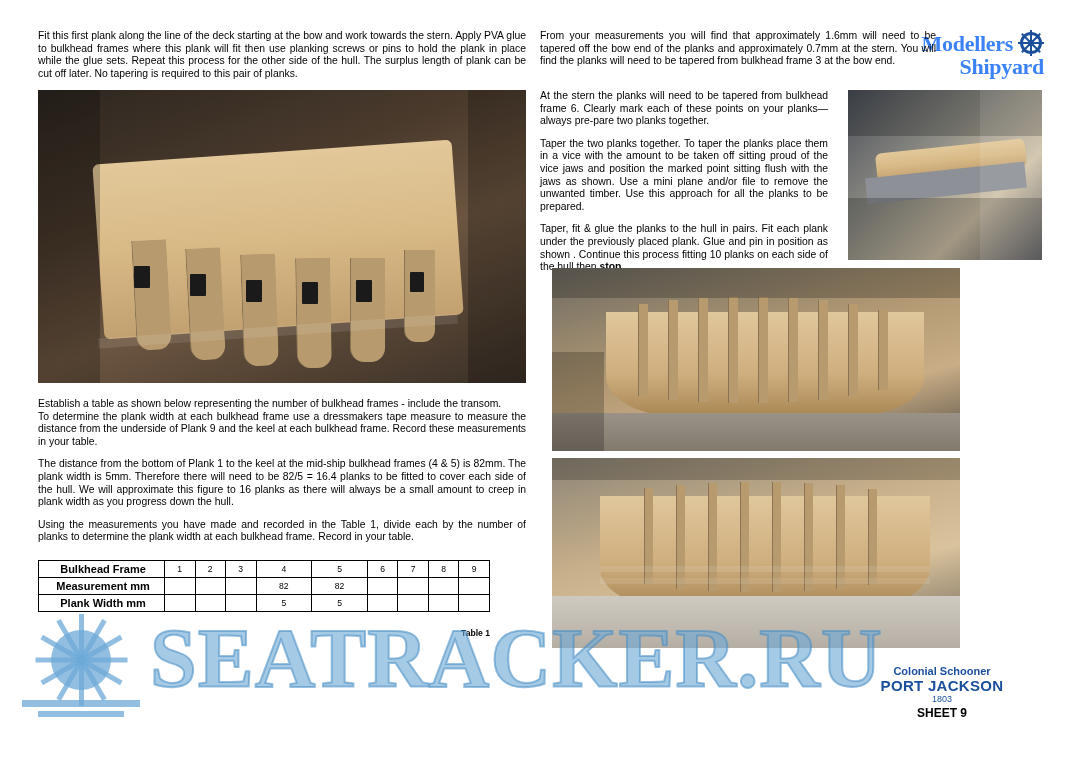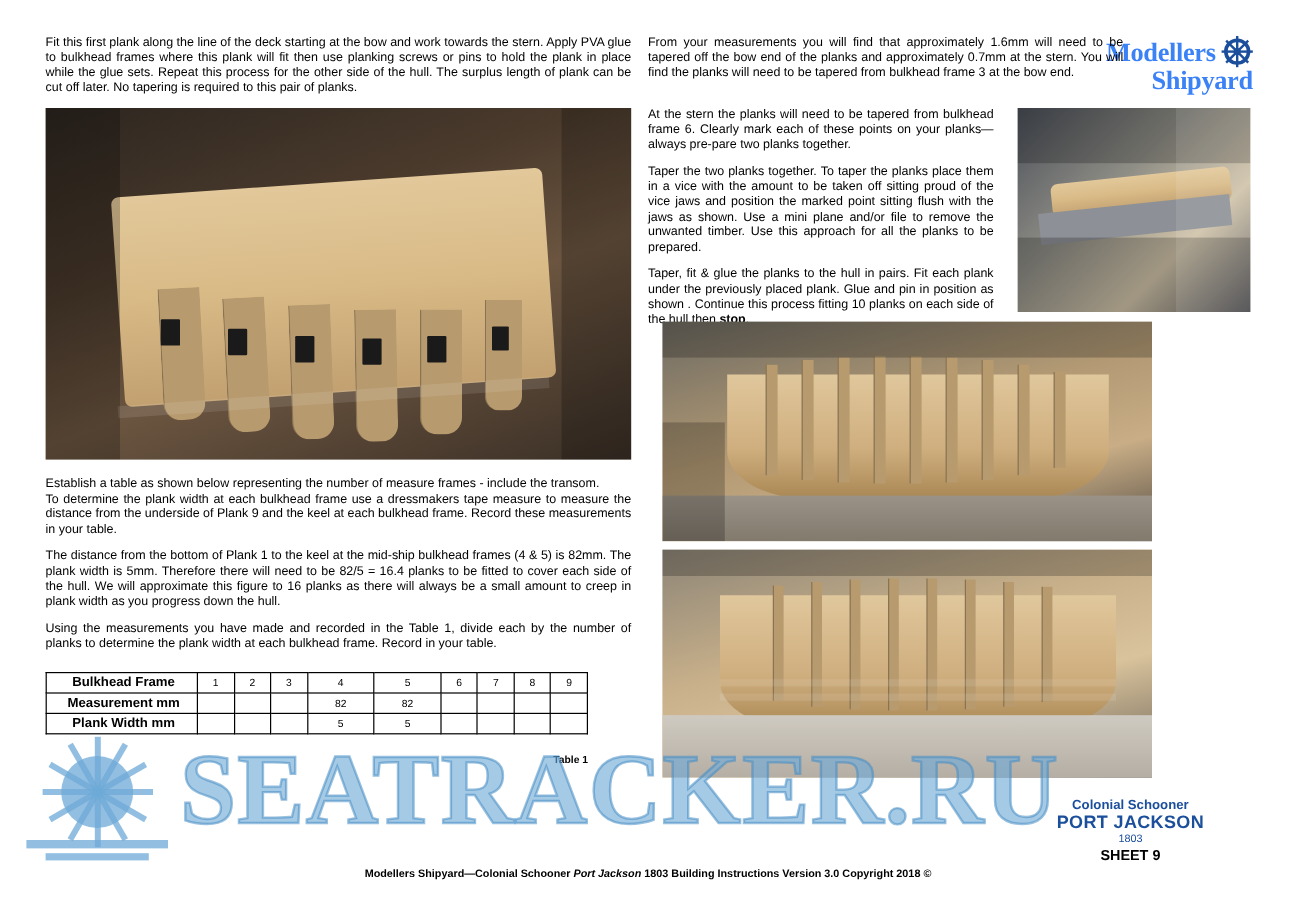--- a/index.html
+++ b/index.html
@@ -311,21 +311,21 @@
       <div class="clip" style="left:264px; top:192px; width:16px; height:22px;"></div>
       <div class="clip" style="left:318px; top:190px; width:16px; height:22px;"></div>
       <div class="clip" style="left:372px; top:182px; width:14px; height:20px;"></div>
       <div class="ph-dark" style="left:0; top:0; width:62px; height:293px;"></div>
       <div class="ph-dark" style="left:430px; top:0; width:58px; height:293px;"></div>
       <div class="ph-band" style="left:60px; top:236px; width:360px; height:10px; transform: rotate(-4deg);"></div>
     </div>
   </div>
 
   <div class="col-left" style="top:398px;">
-    <p class="body tight">Establish a table as shown below representing the number of measure frames - include the transom.</p>
+    <p class="body tight">Establish a table as shown below representing the number of bulkhead frames - include the transom.</p>
     <p class="body">To determine the plank width at each bulkhead frame use a dressmakers tape measure to measure the distance from the underside of Plank 9 and the keel at each bulkhead frame. Record these measurements in your table.</p>
     <p class="body">The distance from the bottom of Plank 1 to the keel at the mid-ship bulkhead frames (4 &amp; 5) is 82mm. The plank width is 5mm. Therefore there will need to be 82/5 = 16.4 planks to be fitted to cover each side of the hull. We will approximate this figure to 16 planks as there will always be a small amount to creep in plank width as you progress down the hull.</p>
     <p class="body">Using the measurements you have made and recorded in the Table 1, divide each by the number of planks to determine the plank width at each bulkhead frame. Record in your table.</p>
   </div>
 
   <div class="tbl-wrap">
     <table class="meas">
       <tbody>
           <tr>
         <td class="rowhdr">Bulkhead Frame</td>
@@ -439,17 +439,14 @@
       <div class="ray" style="transform: rotate(60deg);"></div>
       <div class="ray" style="transform: rotate(90deg);"></div>
       <div class="ray" style="transform: rotate(120deg);"></div>
       <div class="ray" style="transform: rotate(150deg);"></div>
       <div class="base"></div>
       <div class="base2"></div>
     </div>
     <div class="wm-text">SEATRACKER.RU</div>
   </div>
 
-  <div class="footer">
-    <span>Modellers Shipyard—Colonial Schooner </span><span class="ital">Port Jackson</span><span> 1803 Building Instructions Version 3.0 Copyright 2018 ©</span>
-  </div>
 
 </div>
 
 </body></html>

